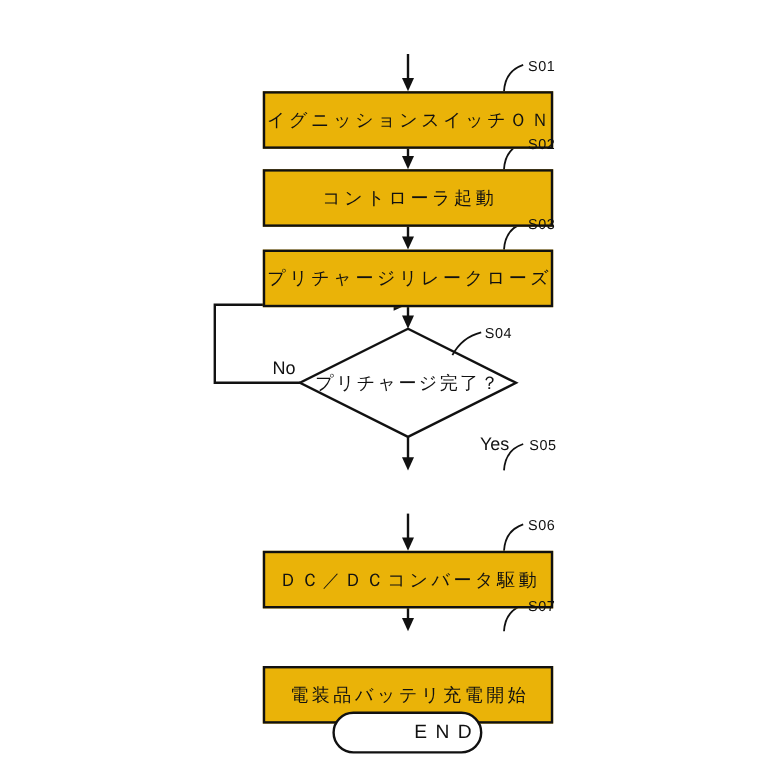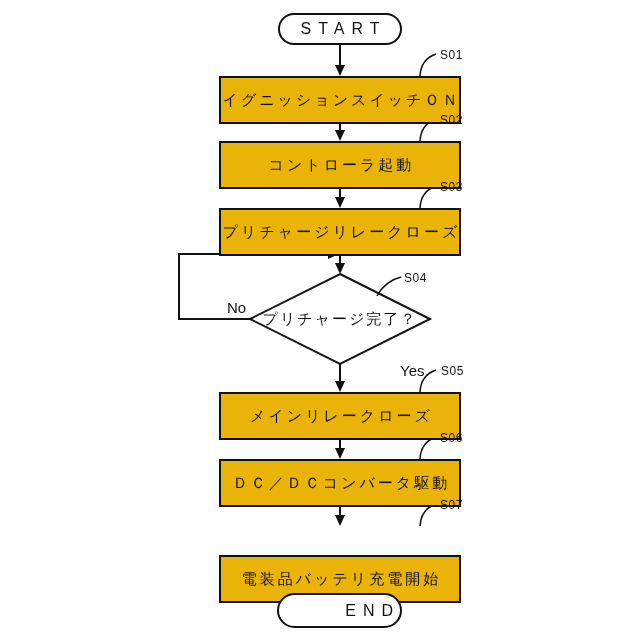--- a/index.html
+++ b/index.html
@@ -97,23 +97,20 @@
       <path d="M420,76 Q421,59 436,54"></path>
       <path d="M420,141 Q421,124 436,119"></path>
       <path d="M420,208 Q421,191 436,186"></path>
       <path d="M377,296 Q385,281 401,277"></path>
       <path d="M420,392 Q421,375 436,370"></path>
       <path d="M420,459 Q421,442 436,437"></path>
       <path d="M420,526 Q421,509 436,504"></path>
     </g>
   </svg>
 
-  <div class="terminal" style="left:278px;top:13px;width:124px;height:32px;">
-    <span>START</span>
-  </div>
 
   <div class="pbox" style="top:76px;">
     <span class="ptext">イグニッションスイッチＯＮ</span>
   </div>
   <div class="step-tag" style="left:440px;top:48px;">S01</div>
 
   <div class="pbox" style="top:141px;">
     <span class="ptext">コントローラ起動</span>
   </div>
   <div class="step-tag" style="left:440px;top:113px;">S02</div>
@@ -121,23 +118,20 @@
   <div class="pbox" style="top:208px;">
     <span class="ptext">プリチャージリレークローズ</span>
   </div>
   <div class="step-tag" style="left:440px;top:180px;">S03</div>
 
   <div class="decision-text">プリチャージ完了？</div>
   <div class="step-tag" style="left:404px;top:271px;">S04</div>
   <div class="branch-label" style="left:227px;top:299px;">No</div>
   <div class="branch-label" style="left:352px;top:362px;margin-left:48px;">Yes</div>
 
-  <div class="pbox" style="top:392px;">
-    <span class="ptext">メインリレークローズ</span>
-  </div>
   <div class="step-tag" style="left:441px;top:364px;">S05</div>
 
   <div class="pbox" style="top:459px;">
     <span class="ptext">ＤＣ／ＤＣコンバータ駆動</span>
   </div>
   <div class="step-tag" style="left:440px;top:431px;">S06</div>
 
   <div class="pbox" style="top:555px;">
     <span class="ptext">電装品バッテリ充電開始</span>
   </div>

